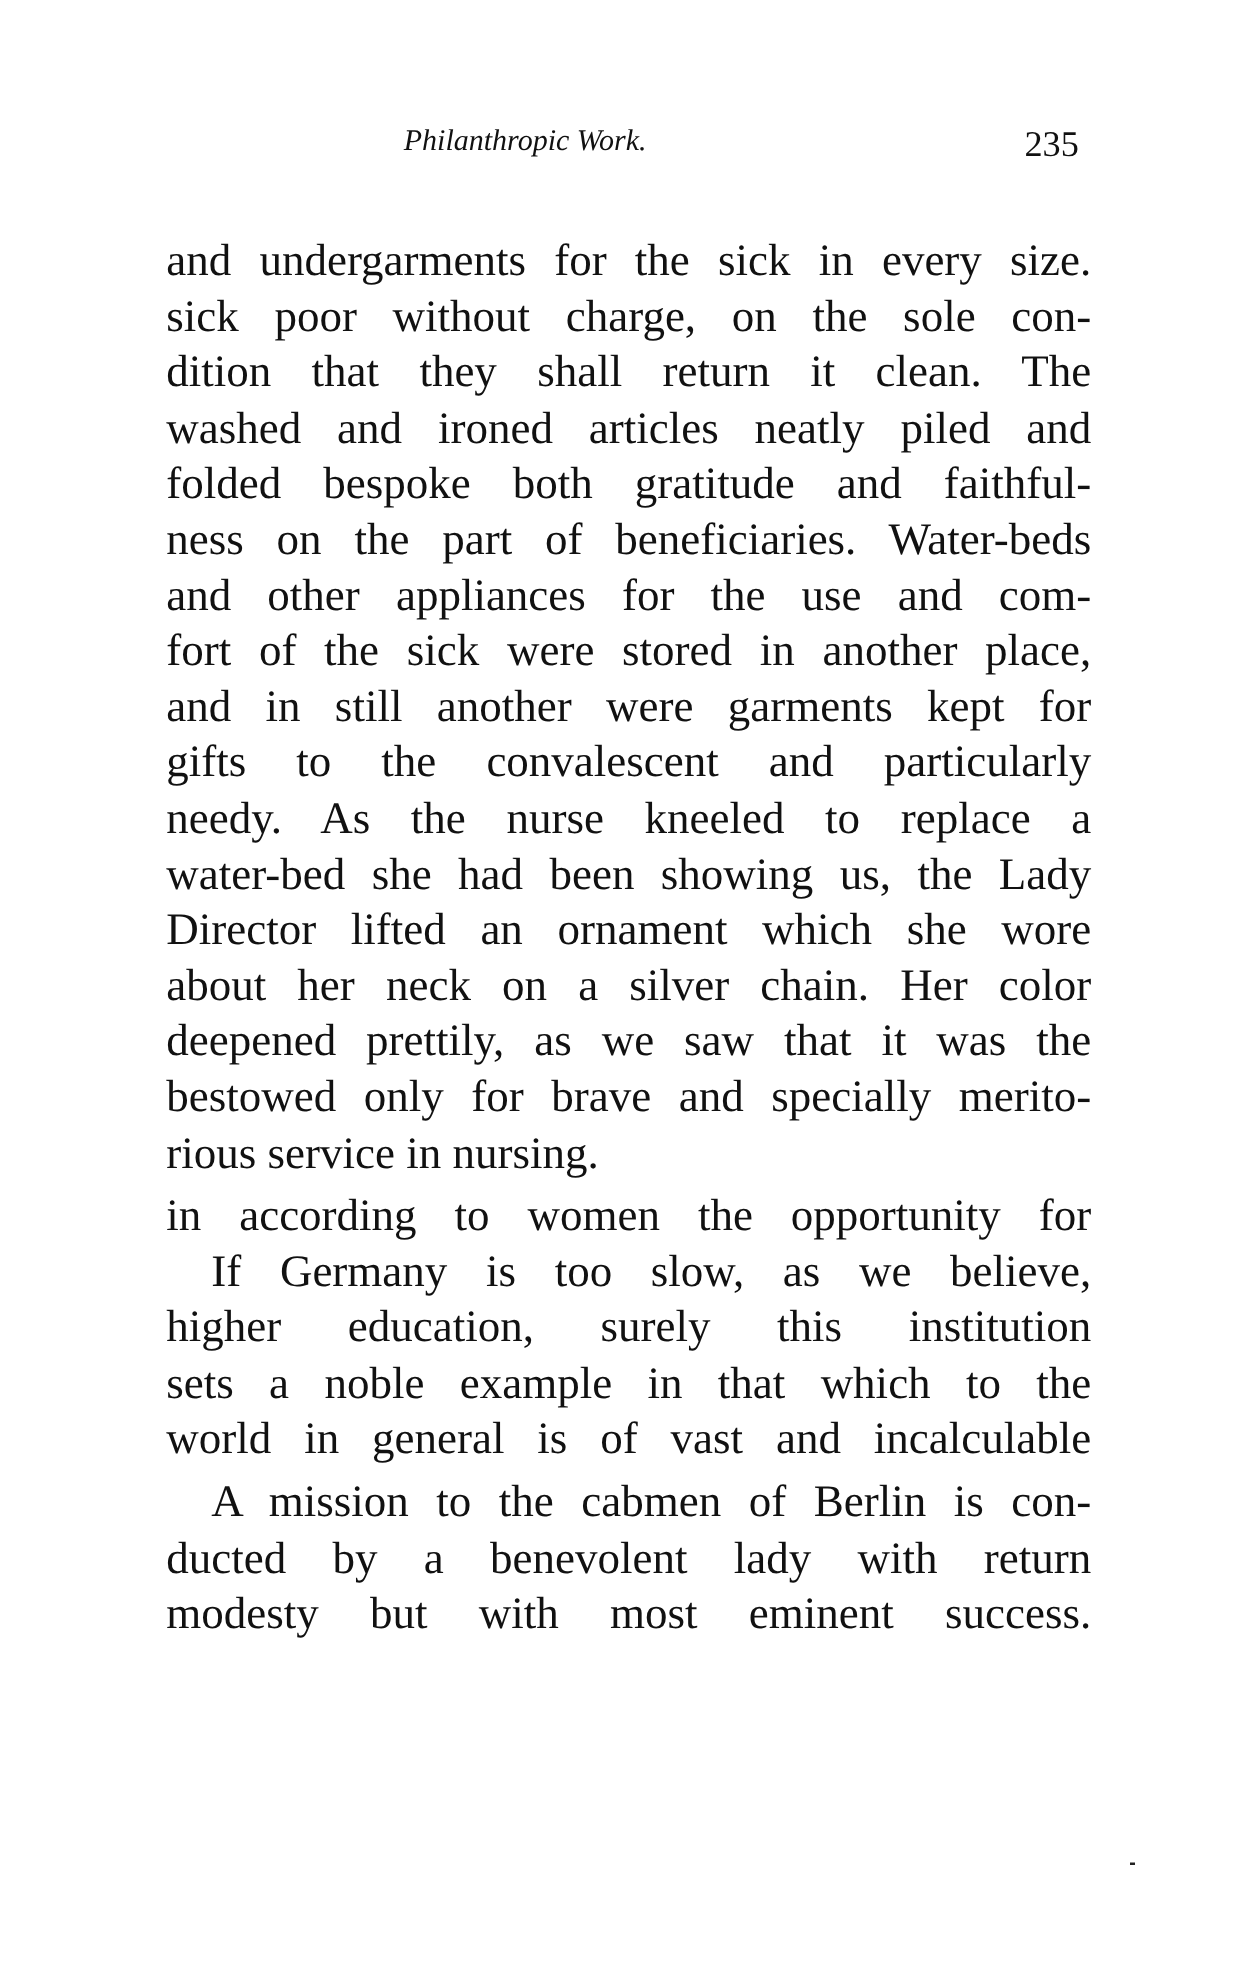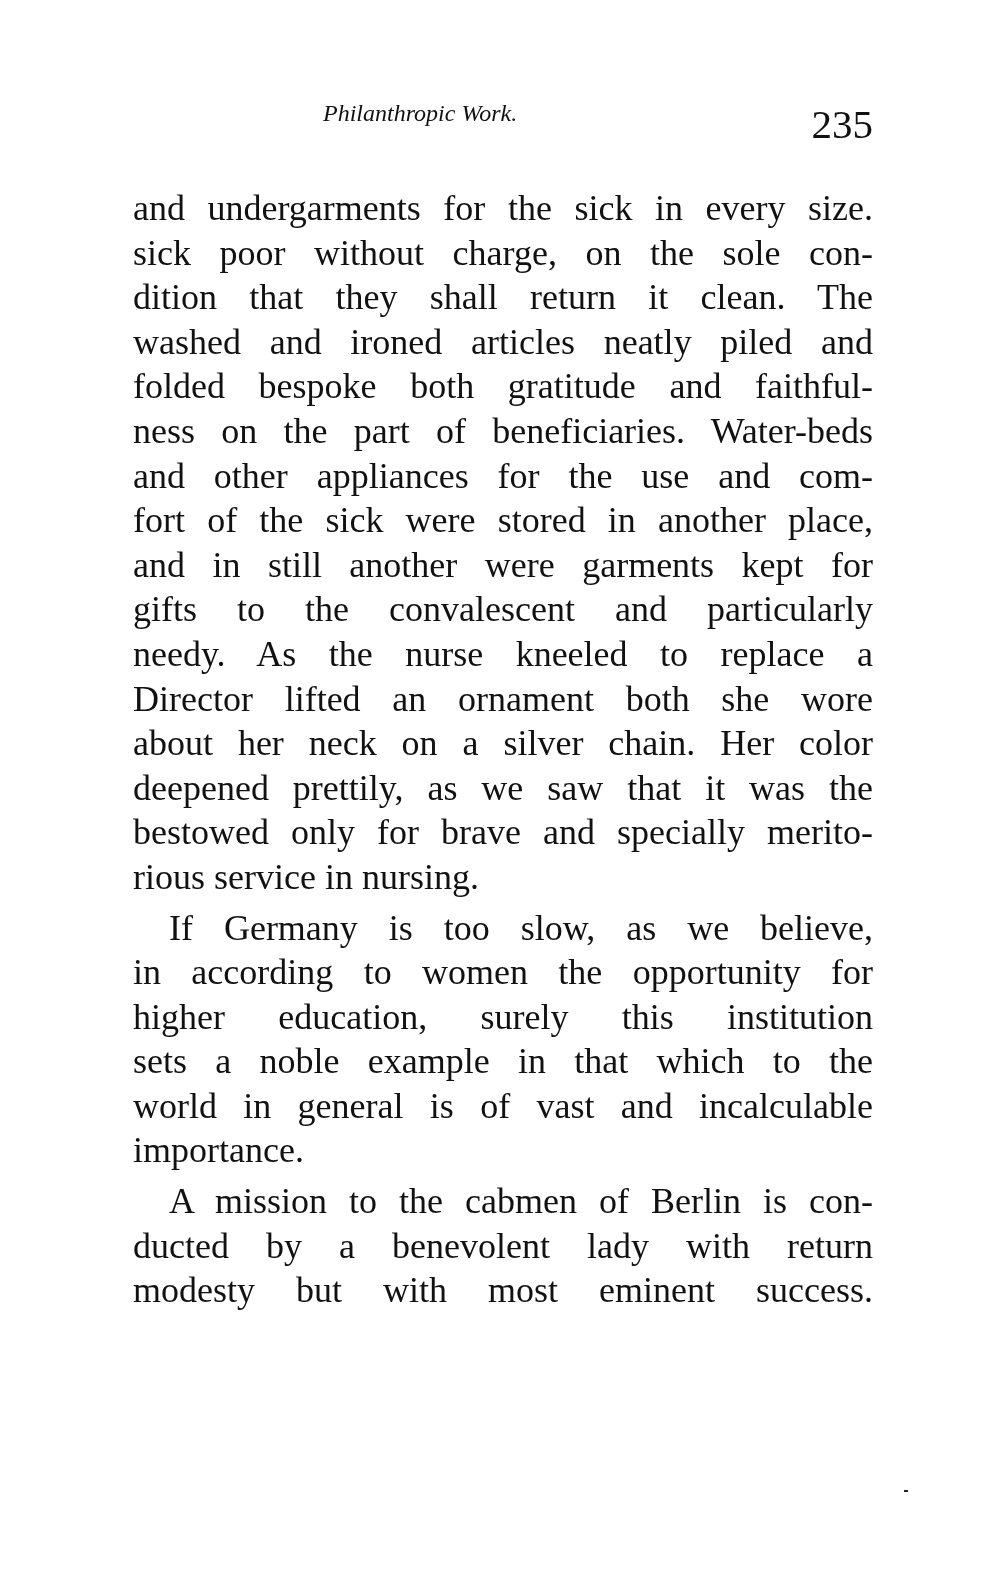--- a/index.html
+++ b/index.html
@@ -1,19 +1,19 @@
 <!DOCTYPE html>
 <html><head>
 <meta charset="utf-8">
 <style>
   html, body { margin: 0; padding: 0; background: #ffffff; }
   body { width: 1000px; height: 1581px; position: relative; overflow: hidden; color: #111; }
   .header { position: absolute; top: 100px; left: 133px; width: 740px; height: 50px; }
   .running-title { position: absolute; left: 190px; top: 0; font-family: "Liberation Serif", serif; font-style: italic; font-size: 24px; }
-  .page-number { position: absolute; right: 0; top: 0; font-family: "Liberation Serif", serif; font-size: 41px; }
+  .page-number { position: absolute; right: 10px; top: 0; font-family: "Liberation Serif", serif; font-size: 29px; }
   .body-text { position: absolute; top: 186px; left: 133px; width: 740px; font-family: Liberation Serif, serif; font-size: 36px; line-height: 44.6px; text-align: justify; }
   .line { display: block; text-align: justify; text-align-last: justify; white-space: nowrap; height: 44.6px; }
   .line.last { text-align-last: left; }
   .para-gap { height: 6px; }
   .mark { position: absolute; left: 904px; top: 1490px; width: 4px; height: 2px; background: #222; }
 </style>
 </head>
 <body>
 
 <div class="header">
@@ -27,34 +27,34 @@
     <span class="line">sick poor without charge, on the sole con-</span>
     <span class="line">dition that they shall return it clean. The</span>
     <span class="line">washed and ironed articles neatly piled and</span>
     <span class="line">folded bespoke both gratitude and faithful-</span>
     <span class="line">ness on the part of beneficiaries. Water-beds</span>
     <span class="line">and other appliances for the use and com-</span>
     <span class="line">fort of the sick were stored in another place,</span>
     <span class="line">and in still another were garments kept for</span>
     <span class="line">gifts to the convalescent and particularly</span>
     <span class="line">needy. As the nurse kneeled to replace a</span>
-    <span class="line">Director lifted an ornament both she wore</span>
+    <span class="line">water-bed she had been showing us, the Lady</span>
+    <span class="line">Director lifted an ornament which she wore</span>
     <span class="line">about her neck on a silver chain. Her color</span>
     <span class="line">deepened prettily, as we saw that it was the</span>
     <span class="line">bestowed only for brave and specially merito-</span>
     <span class="line last">rious service in nursing.</span>
   </div>
   <div class="para-gap"></div>
   <div>
+    <span class="line">in according to women the opportunity for</span>
     <span class="line" style="padding-left:36px;">If Germany is too slow, as we believe,</span>
-    <span class="line">in according to women the opportunity for</span>
     <span class="line">higher education, surely this institution</span>
     <span class="line">sets a noble example in that which to the</span>
     <span class="line">world in general is of vast and incalculable</span>
-    <span class="line last">importance.</span>
   </div>
   <div class="para-gap"></div>
   <div>
     <span class="line" style="padding-left:36px;">A mission to the cabmen of Berlin is con-</span>
     <span class="line">ducted by a benevolent lady with return</span>
     <span class="line">modesty but with most eminent success.</span>
   </div>
 </div>
 
 <div class="mark"></div>

